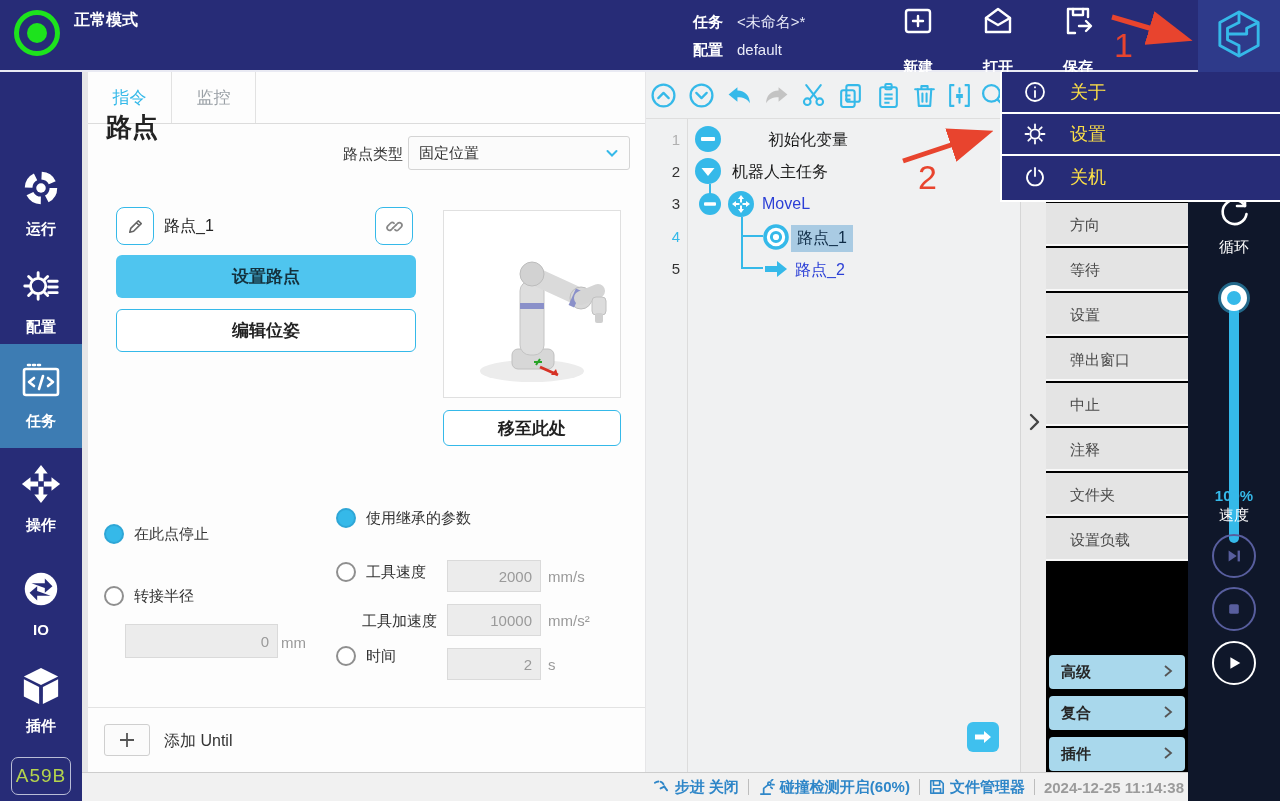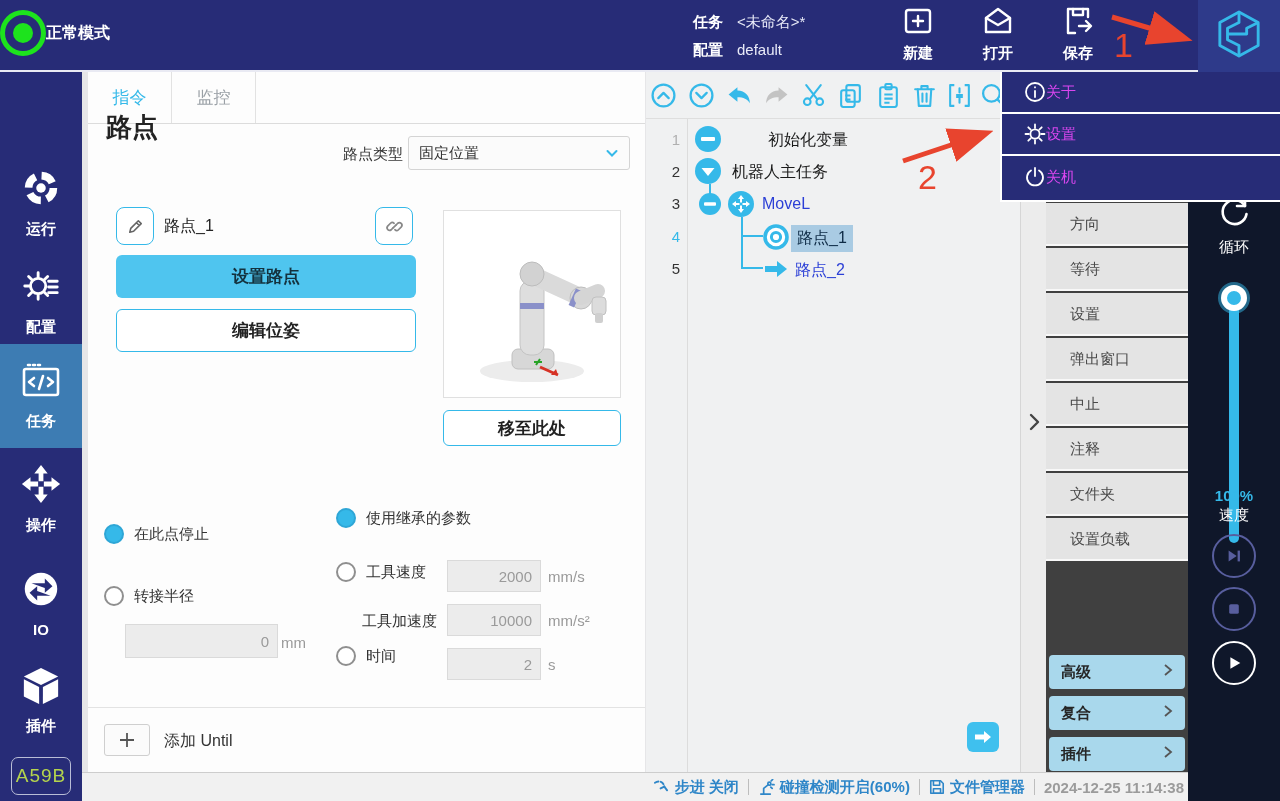--- a/index.html
+++ b/index.html
@@ -2,29 +2,29 @@
 <html><head>
 <meta charset="utf-8">
 <style>
   * { box-sizing: border-box; margin: 0; padding: 0; }
   html,body { width:1280px; height:801px; }
   body { font-family: "Liberation Sans", sans-serif; background:#e6e6e8; overflow:hidden; }
   .app { position:relative; width:1280px; height:801px; background:#e6e6e8; }
 
   
   .topbar { position:absolute; left:0; top:0; width:1280px; height:72px; background:#272c77; border-bottom:2px solid #e9eaf3; }
-  .mode { position:absolute; left:0; top:10px; display:flex; align-items:center; }
+  .mode { position:absolute; left:14px; top:10px; display:flex; align-items:flex-start; gap:14px; }
   .mode-light { width:46px; height:46px; border-radius:50%; border:5px solid #1de31d; position:relative; }
   .mode-light::after { content:""; position:absolute; left:50%; top:50%; width:20px; height:20px; margin:-10px 0 0 -10px; border-radius:50%; background:#1de31d; }
   .mode-label { color:#fff; font-size:16px; font-weight:bold; }
   .task-info { position:absolute; left:693px; top:8px; color:#fff; font-size:15px; }
   .ti-row { height:28px; line-height:28px; }
   .ti-k { font-weight:bold; margin-right:14px; }
   .ti-v { color:#e8eaf8; }
-  .hbtn { position:absolute; top:4px; width:72px; height:66px; display:flex; flex-direction:column; align-items:center; justify-content:flex-start; gap:2px; color:#fff; cursor:pointer; }
+  .hbtn { position:absolute; top:4px; width:72px; height:66px; display:flex; flex-direction:column; align-items:center; justify-content:flex-start; gap:16px; color:#fff; cursor:pointer; }
   .hbtn svg { width:34px; height:34px; }
   .hbtn .hlabel { font-size:15px; font-weight:bold; }
   .logo-btn { position:absolute; right:0; top:0; width:82px; height:72px; background:#2e3a8a; display:flex; align-items:center; justify-content:center; }
 
   
   .sidebar { position:absolute; left:0; top:72px; width:82px; height:729px; background:#272c77; }
   .side-item { position:absolute; left:0; width:82px; height:90px; display:flex; flex-direction:column; align-items:center; justify-content:center; gap:7px; color:#fff; cursor:pointer; }
   .side-item .slabel { font-size:15px; font-weight:bold; }
   .side-item.active { background:#3d7cb3; height:104px; }
   .side-badge { position:absolute; left:11px; bottom:6px; width:60px; height:38px; border:1px solid #b9bdd6; border-radius:7px; color:#b5d44d; font-size:19px; display:flex; align-items:center; justify-content:center; letter-spacing:1px; }
@@ -64,21 +64,21 @@
   .tree-label { position:absolute; font-size:16px; color:#1a1a1a; white-space:nowrap; }
   .tree-label.blue { color:#2b3fd6; }
   .tree-label.sel { background:#a9cbe3; color:#0e2b46; padding:3px 6px; }
   .tree-ic { position:absolute; }
   .conn { position:absolute; background:#35b9e9; }
   .jump-btn { position:absolute; left:321px; top:650px; width:32px; height:30px; background:#3fc0ee; border-radius:6px; display:flex; align-items:center; justify-content:center; color:#fff; cursor:pointer; }
   .gutter { position:absolute; left:1020px; top:72px; width:26px; height:700px; background:#ececec; border-left:1px solid #d6d6d6; display:flex; align-items:center; justify-content:center; }
   .gutter svg { width:14px; height:20px; color:#444; }
 
   
-  .cmd-menu { position:absolute; left:1046px; top:72px; width:142px; height:700px; background:#404040;font-family:Liberation Serif, serif; }
+  .cmd-menu { position:absolute; left:1046px; top:72px; width:142px; height:700px; background:#000000; }
   .cmd-item { position:absolute; left:0; width:142px; height:43px; background:#e4e4e4; border-bottom:2px solid #f8f8f8; font-size:15px; color:#4a4a4a; line-height:43px; padding-left:24px; cursor:pointer; }
   .cmd-accent { position:absolute; left:3px; width:136px; height:34px; background:#a9d8ec; border-radius:4px; font-size:15px; font-weight:600; color:#262626; display:flex; align-items:center; padding:0 12px; cursor:pointer; }
   .cmd-accent .chev { margin-left:auto; color:#555; }
 
   
   .rail { position:absolute; left:1188px; top:72px; width:108px; height:729px; background:#0f172a; }
   .rail-loop { position:absolute; left:0; top:122px; width:92px; display:flex; flex-direction:column; align-items:center; gap:4px; color:#fff; cursor:pointer; }
   .rail-loop svg { width:36px; height:36px; }
   .rail-loop .rlabel { font-size:15px; }
   .slider-track { position:absolute; left:41px; top:225px; width:10px; height:246px; background:#35b9e9; border-radius:5px; }
@@ -89,21 +89,21 @@
   .rail-btn.bright { border-color:#fff; color:#fff; }
 
   
   .statusbar { position:absolute; left:82px; top:772px; width:1106px; height:29px; background:#f1f1f1; border-top:1px solid #cdcdcd; display:flex; align-items:center; justify-content:flex-end; gap:9px; padding-right:4px; font-size:15px; font-weight:bold; color:#2e86c8; }
   .sb-item { display:flex; align-items:center; gap:5px; cursor:pointer; }
   .sb-div { width:1px; height:16px; background:#bdbdbd; }
   .sb-time { color:#9b9b9b; }
 
   
   .dropdown { position:absolute; left:1000px; top:72px; width:280px; height:130px; background:#272c77; border-left:2px solid #fff; border-bottom:2px solid #fff; z-index:40; }
-  .dd-item { height:42px; border-bottom:2px solid #fff; display:flex; align-items:center; color:#d946ef; font-size:15px; padding-left:22px; cursor:pointer; }
+  .dd-item { height:42px; border-bottom:2px solid #fff; display:flex; align-items:center; color:#fde047; font-size:18px; padding-left:22px; gap:24px; cursor:pointer; }
   .dd-item:last-child { border-bottom:none; }
   .dd-item svg { width:22px; height:22px; }
 
   
   .overlay { position:absolute; left:0; top:0; width:1280px; height:801px; z-index:60; pointer-events:none; }
   .anno { position:absolute; z-index:60; color:#e8442e; font-size:34px; pointer-events:none; font-family:"Liberation Sans", sans-serif; }
 </style>
 </head>
 <body>
 

